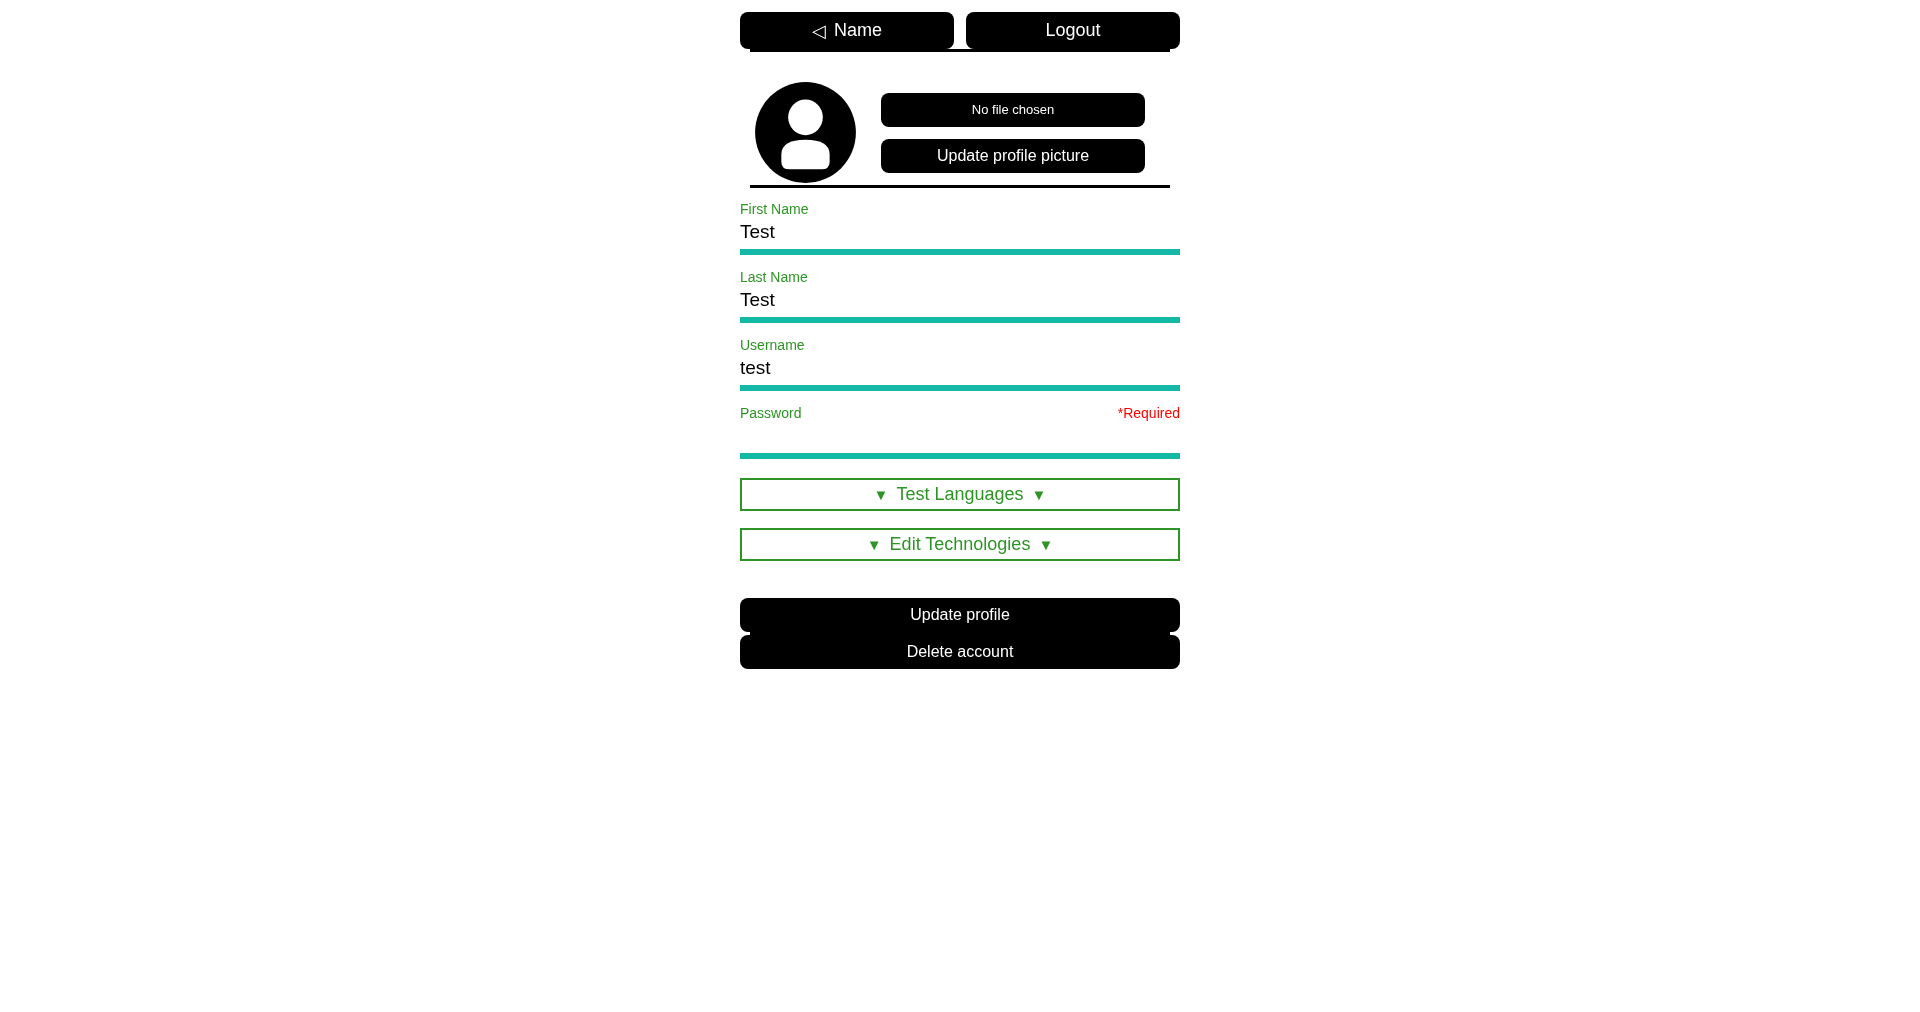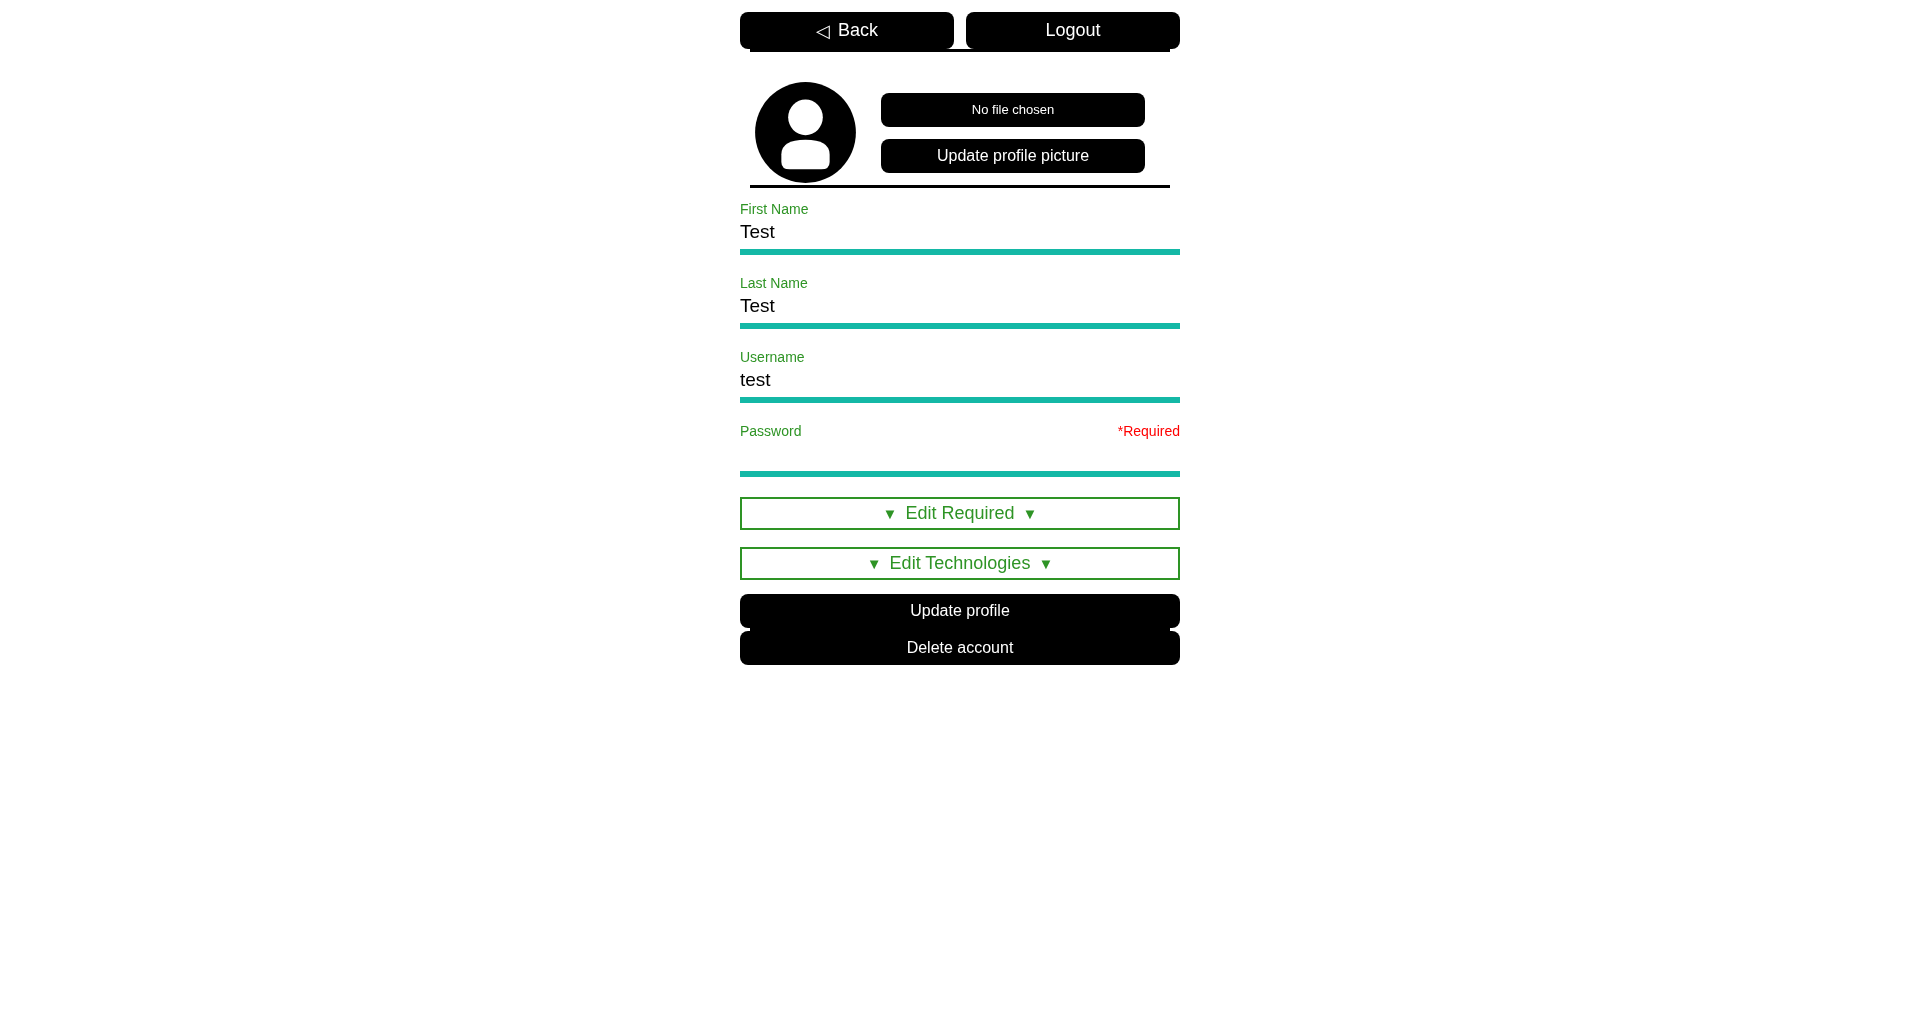--- a/index.html
+++ b/index.html
@@ -68,21 +68,21 @@
   .file-btn {
     height: 34px;
     font-size: 13px;
   }
   .pic-btn {
     height: 34px;
     font-size: 16px;
   }
   
   .form { margin-top: 13px; }
-  .field { margin-bottom: 20px; }
+  .field { margin-bottom: 14px; }
   .label-row {
     display: flex;
     justify-content: space-between;
     align-items: flex-start;
   }
   .field-label {
     color: #2e9425;
     font-size: 14px;
     line-height: 16px;
     display: block;
@@ -124,32 +124,32 @@
   }
   .edit-btn .tri { font-size: 15px; line-height: 1; }
   .edit-languages { margin-top: 19px; }
   .edit-technologies { margin-top: 17px; }
   
   .action-btn {
     width: 100%;
     height: 34px;
     font-size: 16px;
   }
-  .update-profile { margin-top: 14px; }
+  .update-profile { margin-top: 37px; }
 </style>
 </head>
 <body>
 
 <div class="page">
   <div class="container">
 
     <div class="top-row">
       <button class="btn-black">
         <span>◁</span>
-        <span>Back</span>
+        <span>Name</span>
       </button>
       <button class="btn-black">
         <span>Logout</span>
       </button>
     </div>
 
     <hr class="divider hr-1">
 
     <div class="avatar-row">
       <span class="avatar-wrap">
@@ -192,21 +192,21 @@
       <div class="field">
         <div class="label-row">
           <span class="field-label">Password</span>
           <span class="required-note">*Required</span>
         </div>
         <input type="password" value="" style="">
       </div>
 
       <button class="edit-btn edit-languages">
         <span class="tri">▼</span>
-        <span>Edit Required</span>
+        <span>Test Languages</span>
         <span class="tri">▼</span>
       </button>
 
       <button class="edit-btn edit-technologies">
         <span class="tri">▼</span>
         <span>Edit Technologies</span>
         <span class="tri">▼</span>
       </button>
 
       <button class="btn-black action-btn update-profile">

